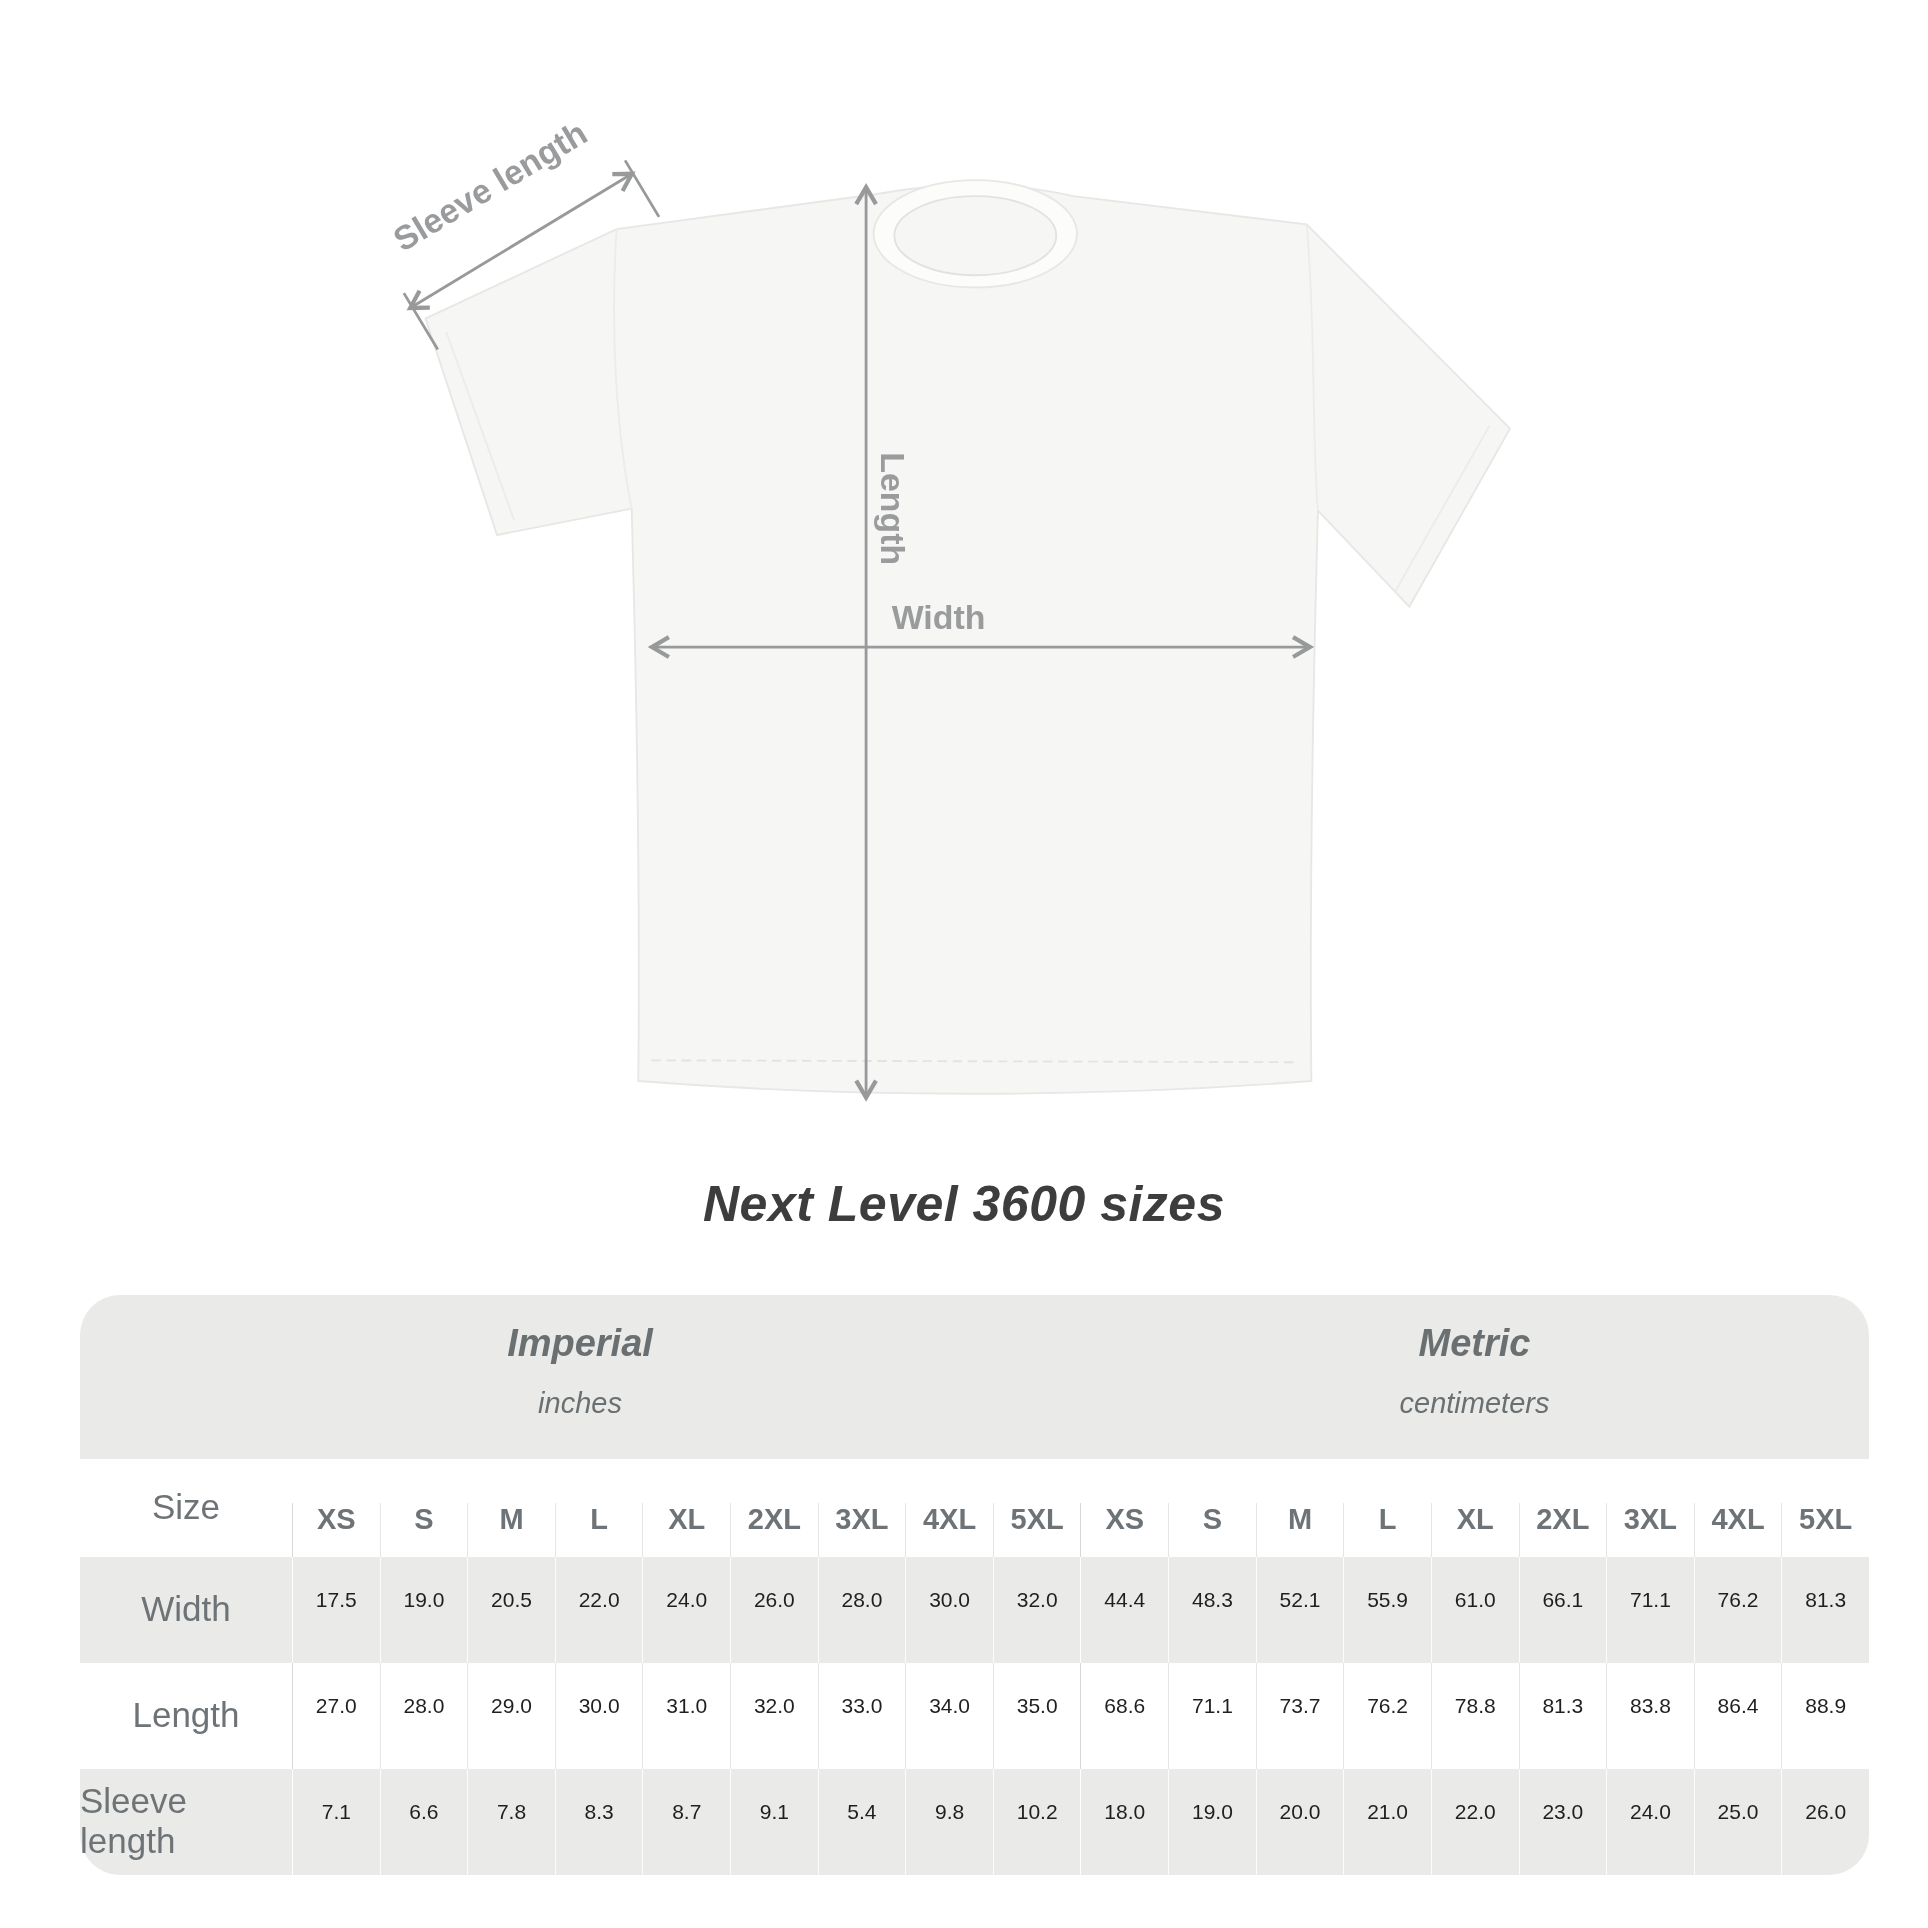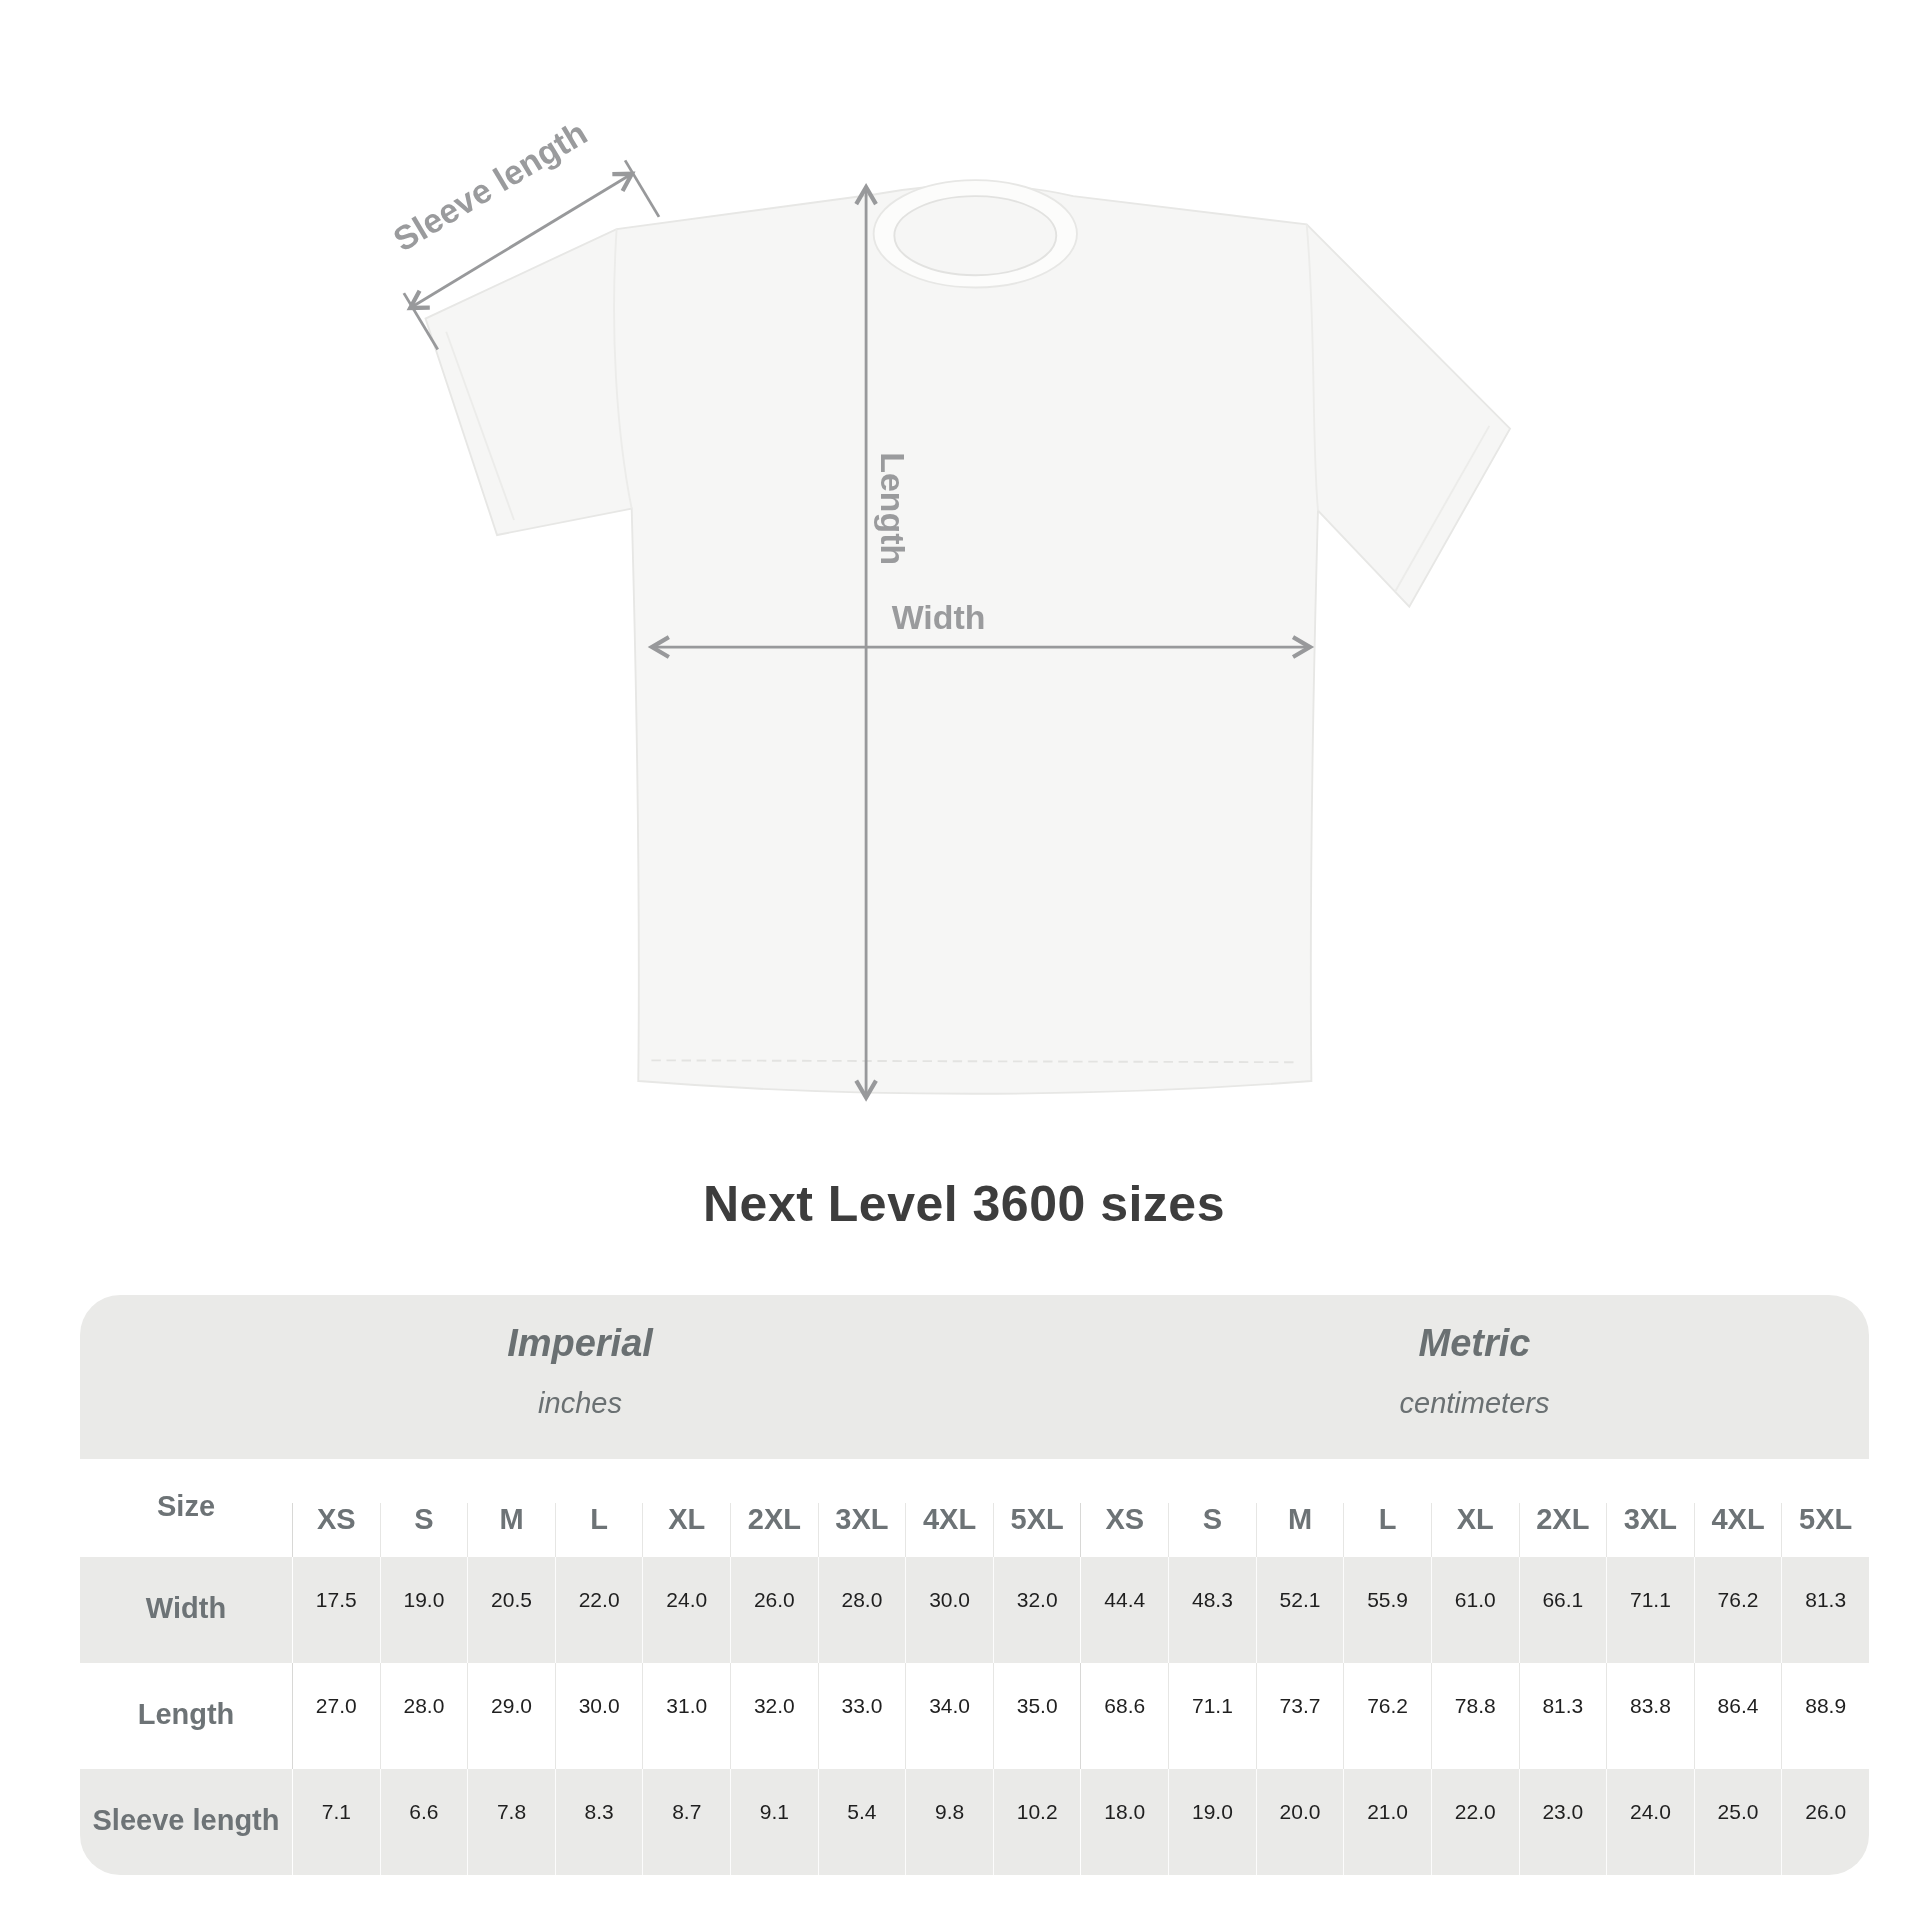--- a/index.html
+++ b/index.html
@@ -6,21 +6,21 @@
   .page{
     position:relative;width:1928px;height:1928px;background:#ffffff;overflow:hidden;
     font-family:"Liberation Sans","DejaVu Sans",sans-serif;
   }
   
   .diagram-svg{position:absolute;left:0;top:0;}
   .dim-label{fill:#9a9b9d;font-weight:bold;font-size:36px;font-family:"Liberation Sans","DejaVu Sans",sans-serif;}
   
   .title{
     position:absolute;top:1175px;left:0;width:100%;text-align:center;
-    font-size:50px;font-weight:bold;color:#3d3d3d;letter-spacing:0.5px;
+    font-size:50px;font-weight:bold;color:#3d3d3d;letter-spacing:0.5px;font-style:italic;
   }
   .subtitle{
     position:absolute;top:1245px;left:0;width:100%;text-align:center;
     font-size:27px;font-style:italic;color:#4c4c4c;
   }
   
   .size-table{position:absolute;left:80px;top:1295px;width:1789px;}
   .unit-band{
     height:164px;display:flex;background:#eaeae8;border-radius:40px 40px 0 0;
   }
@@ -33,21 +33,21 @@
   .unit-name{font-size:38px;font-weight:bold;font-style:italic;color:#6a7072;}
   .unit-sub{font-size:29px;font-style:italic;color:#6a7072;}
   .t-row{display:flex;}
   .t-row.header{height:98px;background:#ffffff;}
   .t-row.body{height:106px;}
   .t-row.gray{background:#eaeae8;}
   .t-row.white{background:#ffffff;}
   .t-row.last{border-radius:0 0 40px 40px;}
   .cell{display:flex;align-items:center;justify-content:center;}
   .cell.label{width:212px;flex:none;padding-bottom:3px;
-    font-size:29px;font-weight:bold;color:#6d7376;}
+    font-size:35px;font-weight:normal;color:#6d7376;}
   .cell.data{flex:1 1 0;border-left:0.9px solid #e6e6e4;padding-bottom:21px;}
   .cell.data.first{border-left:1.9px solid #d8d8d6;}
   .t-row.gray .cell.data{border-left-color:rgba(255,255,255,.85);}
   .t-row.gray .cell.data.first{border-left-color:#ffffff;}
   .t-row.header .cell.data{font-size:29px;font-weight:bold;color:#6d7376;margin-top:44px;}
   .t-row.body .cell.data{font-size:21px;color:#1f1f1f;}
 </style>
 </head>
 <body>
 

